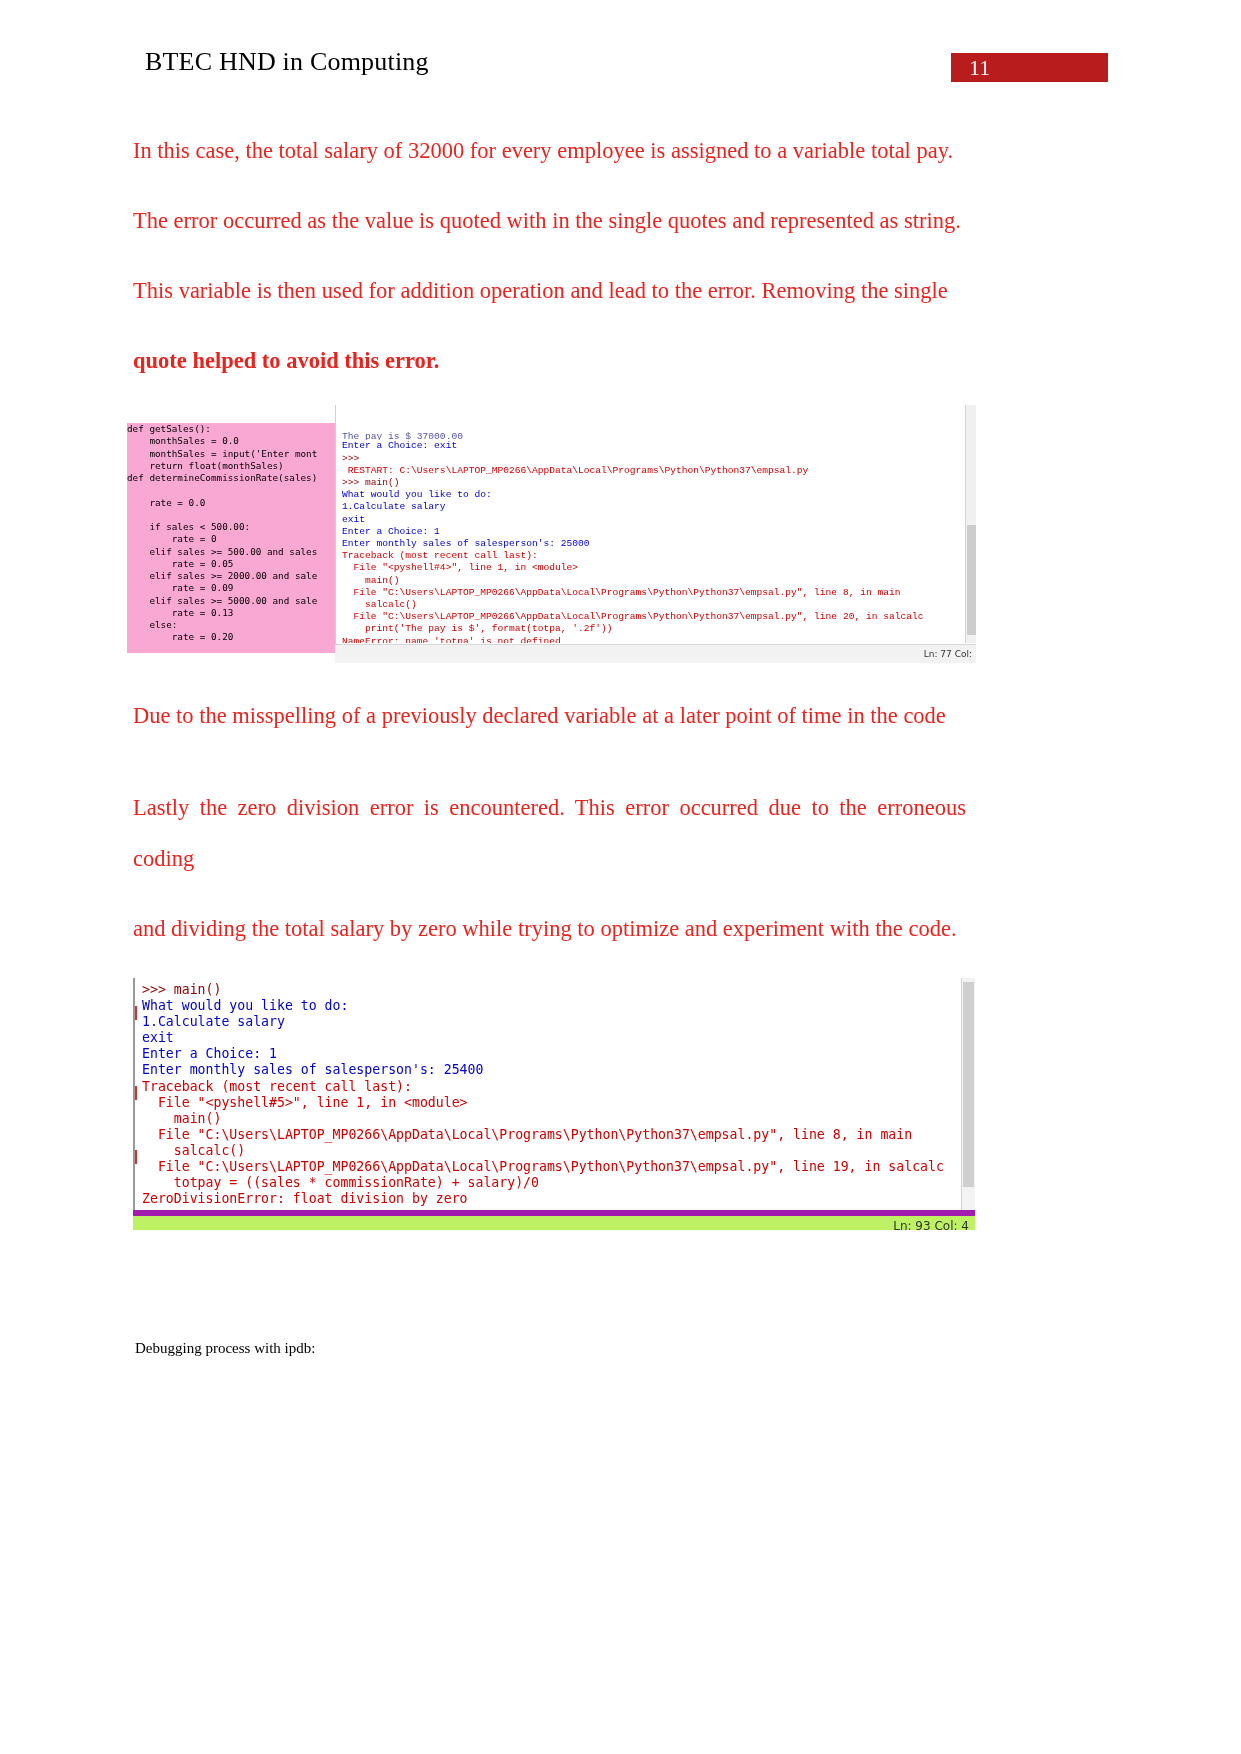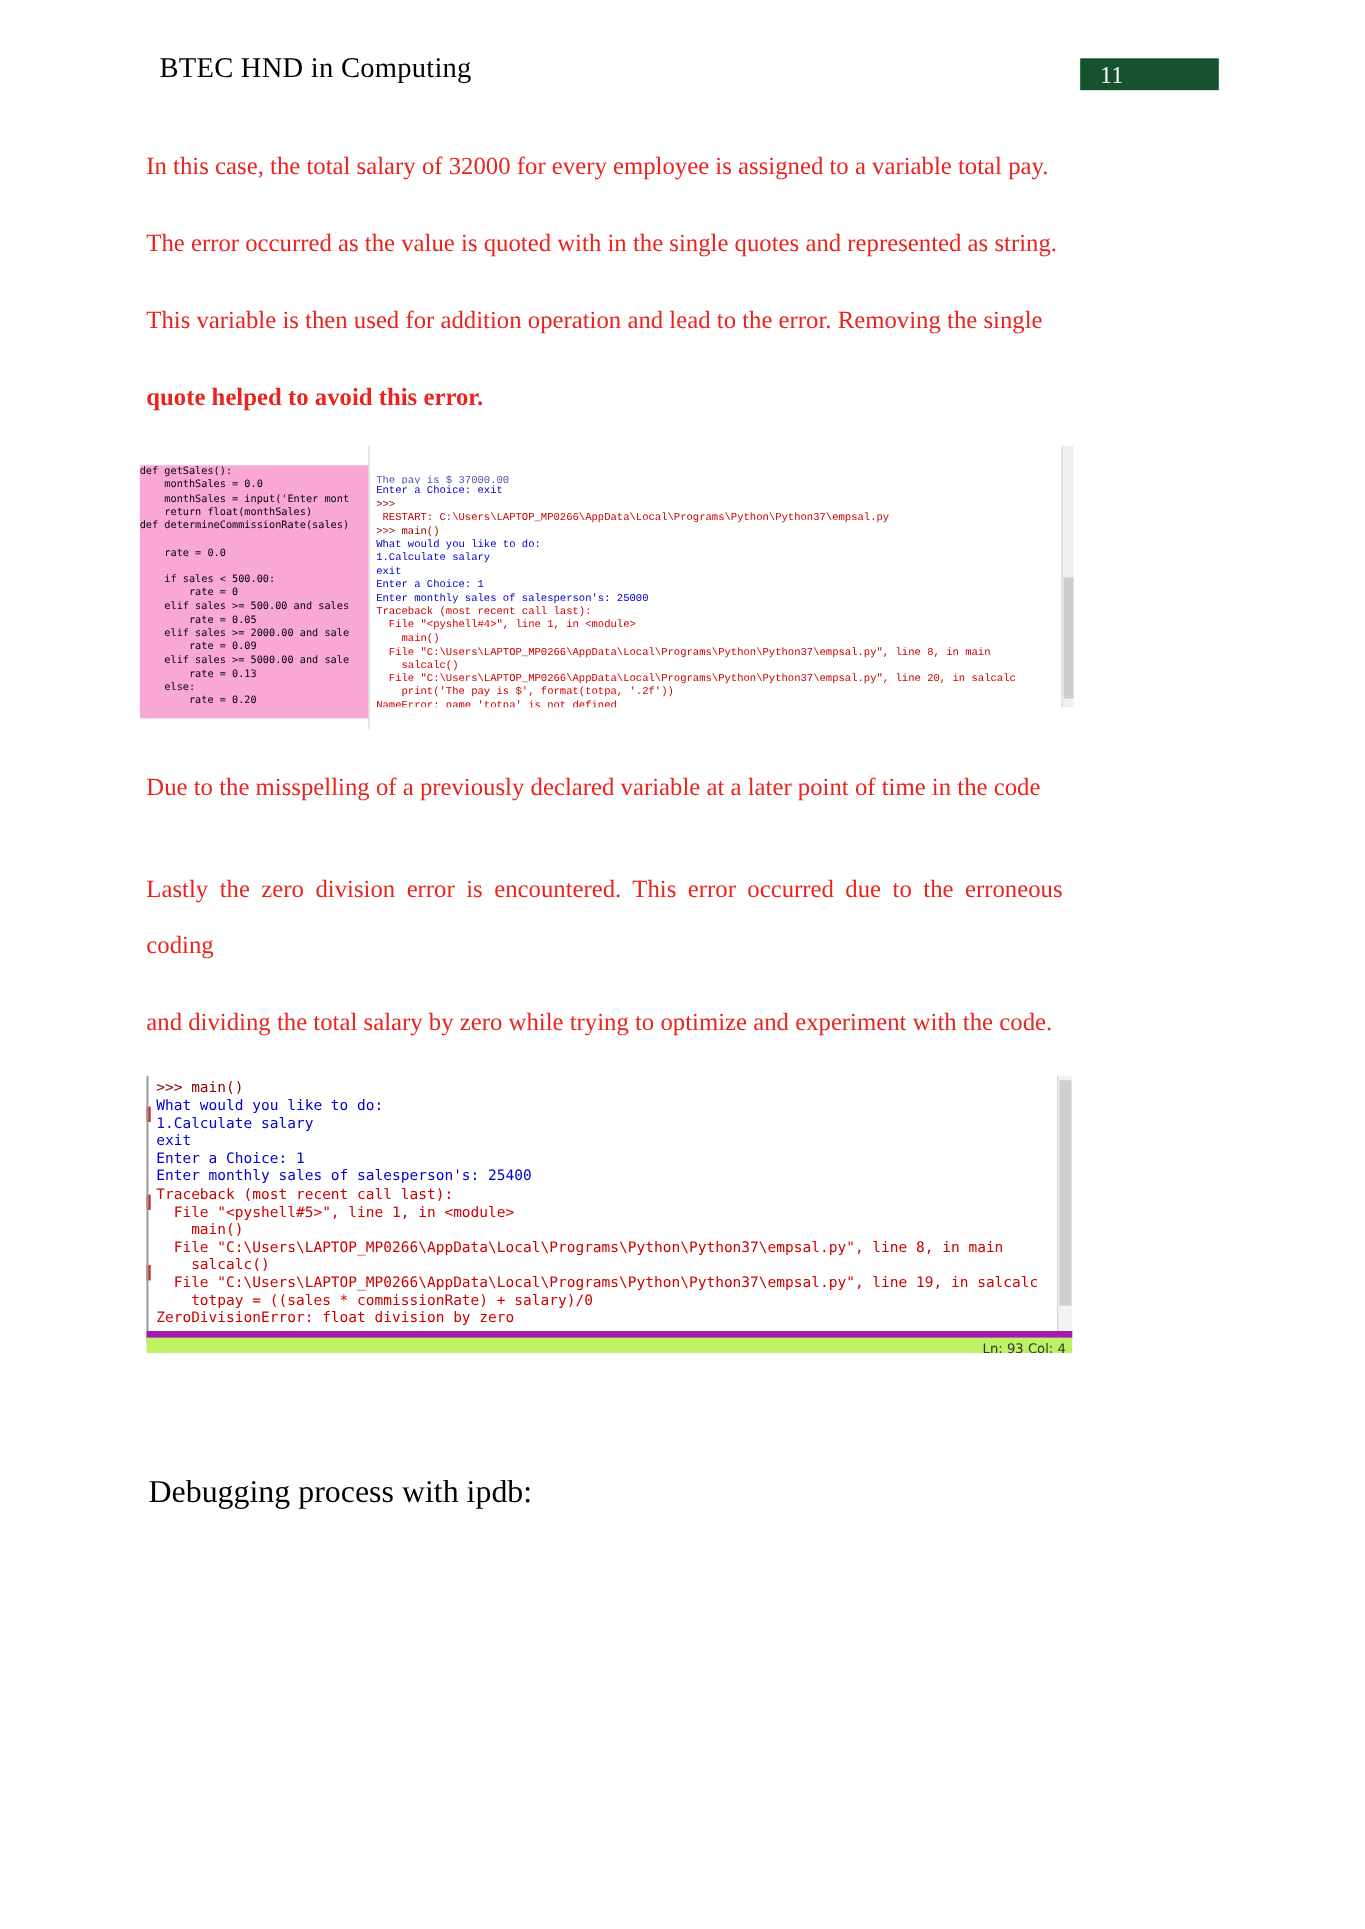--- a/index.html
+++ b/index.html
@@ -29,23 +29,23 @@
     top: 0;
     font-size: 26px;
     color: #000000;
     letter-spacing: 0.2px;
     white-space: nowrap;
   }
   .page-badge {
     position: absolute;
     right: 133px;
     top: 6px;
-    width: 126px;
+    width: 157px;
     height: 29px;
-    background: #14532d;
+    background: #b91c1c;
     color: #ffffff;
     font-size: 22px;
     line-height: 29px;
     padding-left: 18px;
     box-sizing: border-box;
   }
 
   
   .doc-body {
     position: absolute;
@@ -213,21 +213,21 @@
   }
   .c-out  { color: #0000cc; }
   .c-err  { color: #cc0000; }
   .c-pmt  { color: #8b0000; }
 
   
   .footer-note {
     position: absolute;
     left: 135px;
     top: 1340px;
-    font-size: 29px;
+    font-size: 15px;
     color: #000000;
   }
 </style>
 </head>
 <body>
 
 <div class="page-header">
   <div class="header-title">BTEC HND in Computing</div>
   <div class="page-badge">11</div>
 </div>
@@ -280,20 +280,21 @@
 <span class="c-err">  File "C:\Users\LAPTOP_MP0266\AppData\Local\Programs\Python\Python37\empsal.py", line 20, in salcalc</span>
 <span class="c-err">    print('The pay is $', format(totpa, '.2f'))</span>
 <span class="c-err">NameError: name 'totpa' is not defined</span>
 
     </div>
     <div class="shot1-scroll">
       <div class="thumb"></div>
     </div>
   </div>
 
+  <div class="shot1-status">Ln: 77  Col:</div>
 </div>
 
 <div class="doc-body" style="top:690px;">
   <p class="para"> Due to the misspelling of a previously declared variable at a later point of time in the code</p>
   <div class="spacer-lg"></div>
   <p class="para">Lastly the zero division error is encountered. This error occurred due to  the erroneous coding</p>
   <p class="para">and dividing the total salary by zero while trying to optimize and experiment with the code.</p>
   <p class="para nojust">Removing divide by zero step, helped in removing the error. Following is the screenshot.</p>
 </div>
 

